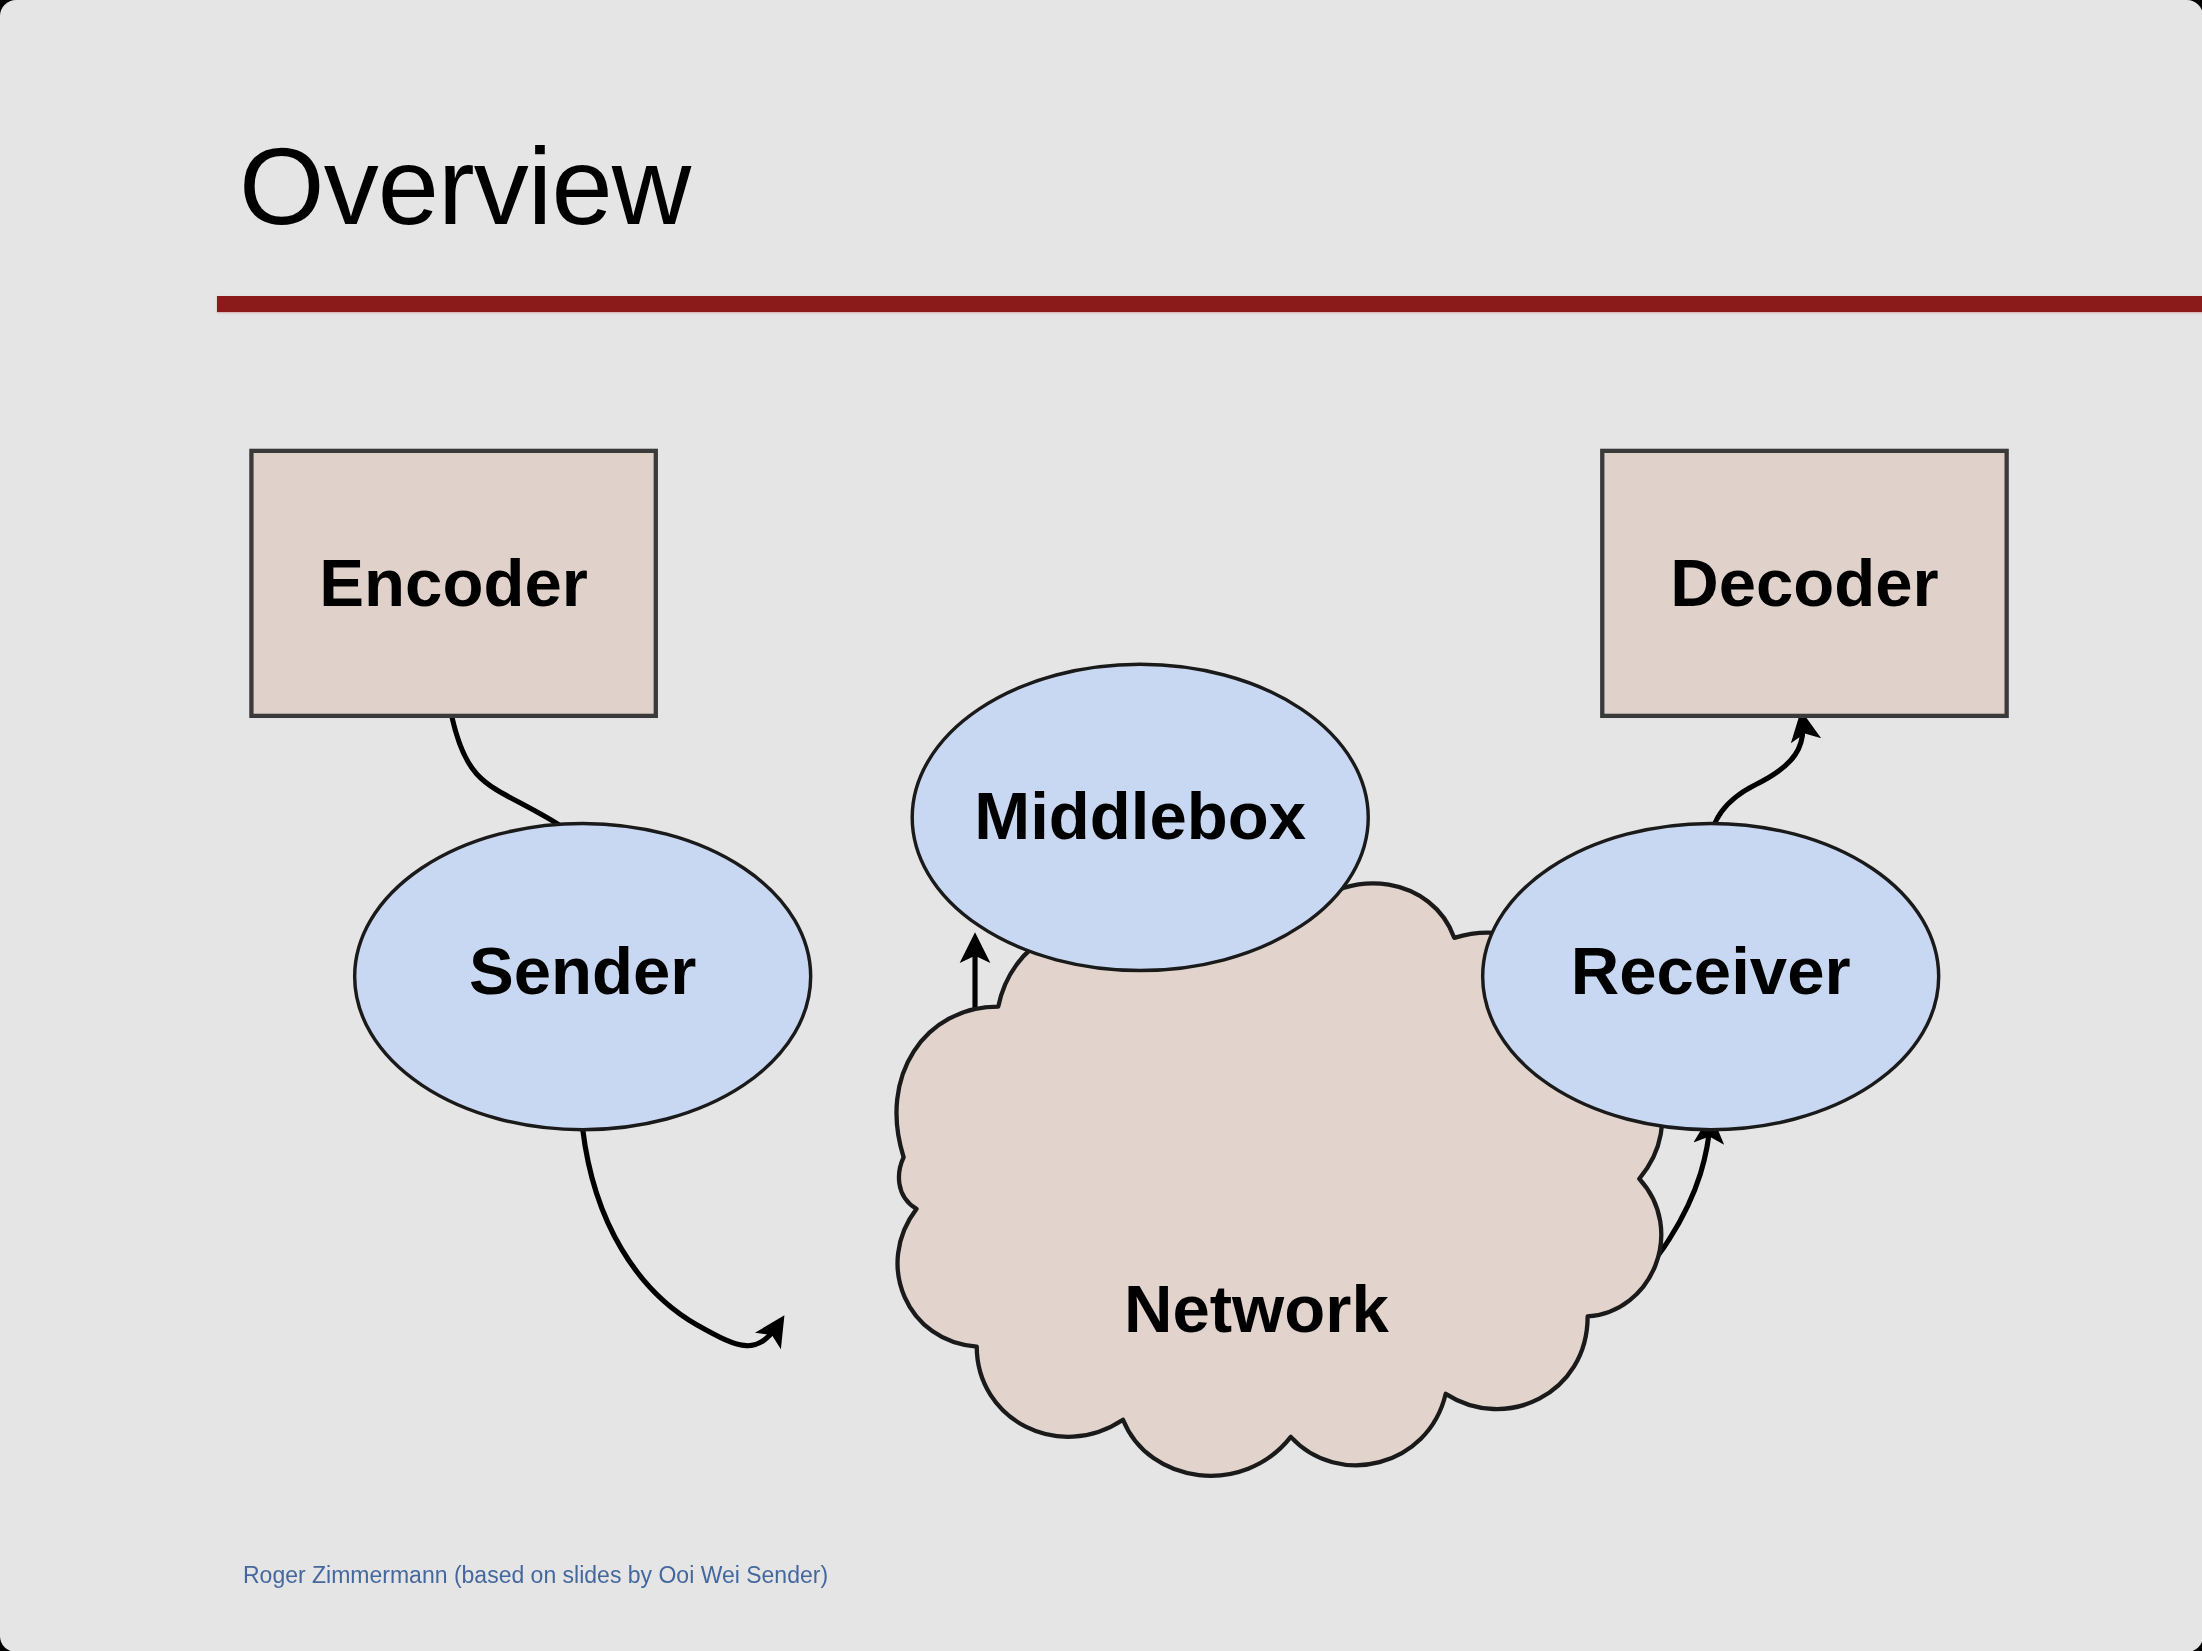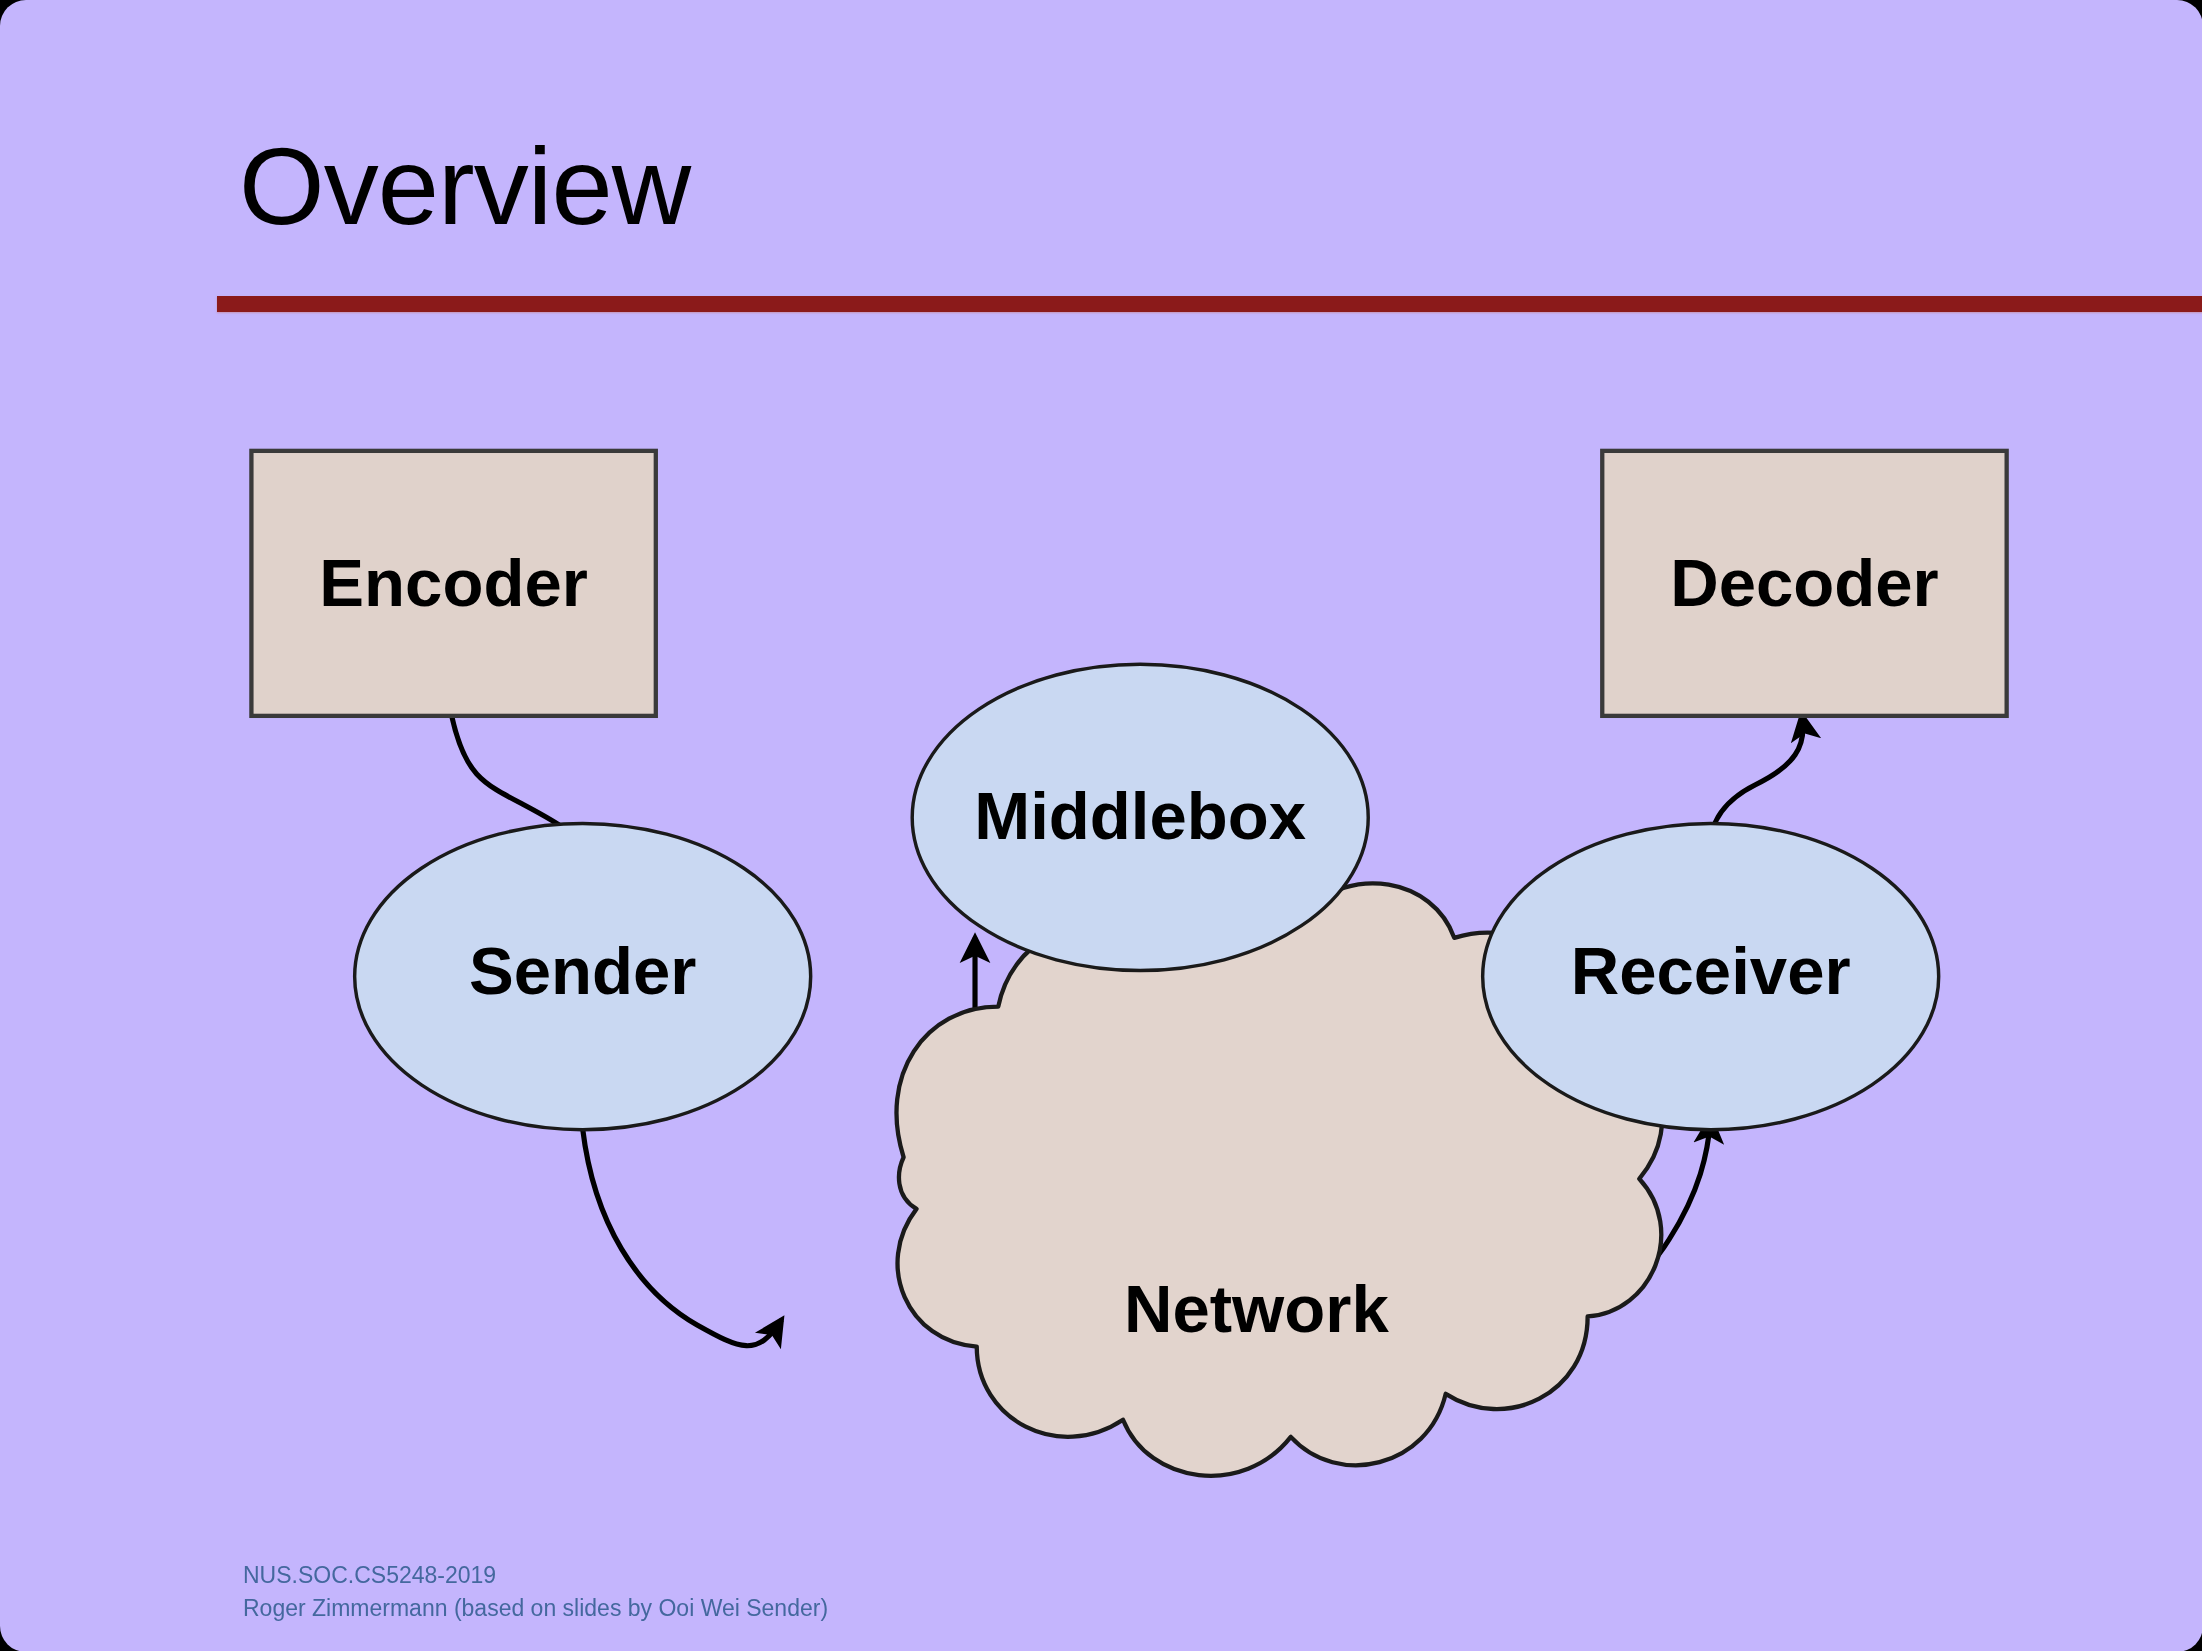--- a/index.html
+++ b/index.html
@@ -14,22 +14,22 @@
     overflow: hidden;
     font-family: "Liberation Sans", sans-serif;
   }
 
   
   #slide {
     position: absolute;
     left: 0; top: 0;
     width: 2203px;
     height: 1652px;
-    background: #c4b5fd;
-    border-radius: 26px;
+    background: #e5e5e5;
+    border-radius: 16px;
     overflow: hidden;
   }
 
   
   #title-block {
     position: absolute;
     left: 0; top: 0;
     width: 2203px;
     height: 344px;
   }
@@ -185,18 +185,17 @@
 
       <g>
         <ellipse class="shape-ellipse" cx="1988" cy="1135" rx="265" ry="178"></ellipse>
         <text class="node-label label-ell" x="1988" y="1135">Receiver</text>
       </g>
 
     </svg>
   </div>
 
   <div id="footer">
-    <div>NUS.SOC.CS5248-2019</div>
     <div>Roger Zimmermann (based on slides by Ooi Wei Sender)</div>
   </div>
 
 </div>
 
 
 </body></html>

